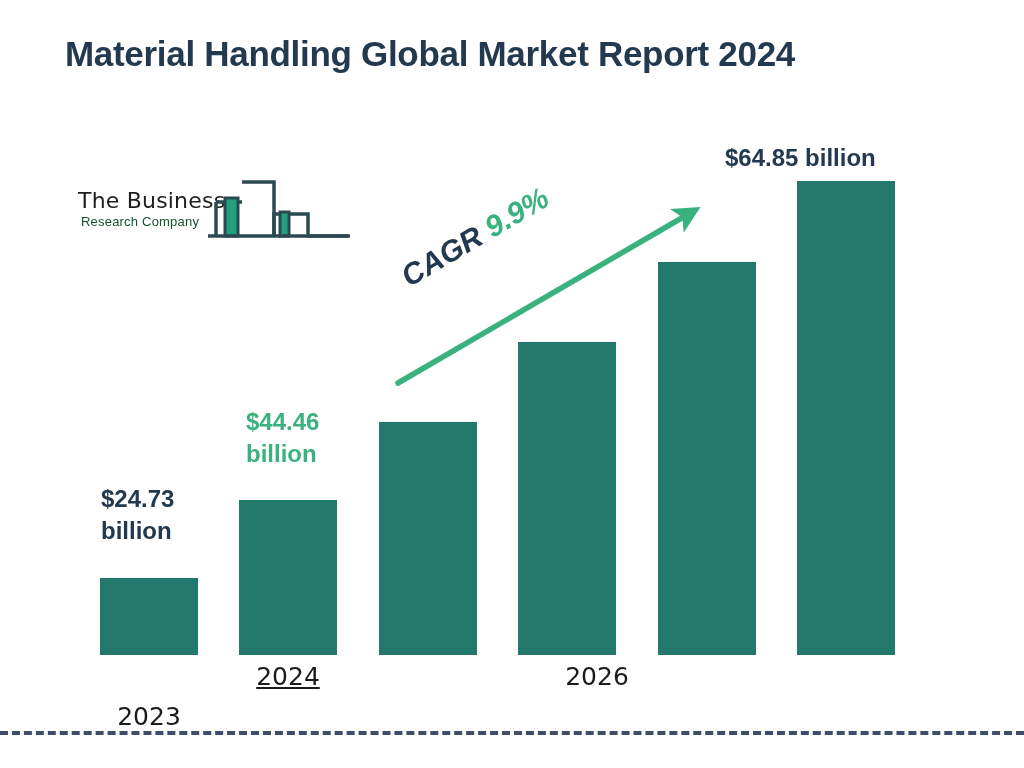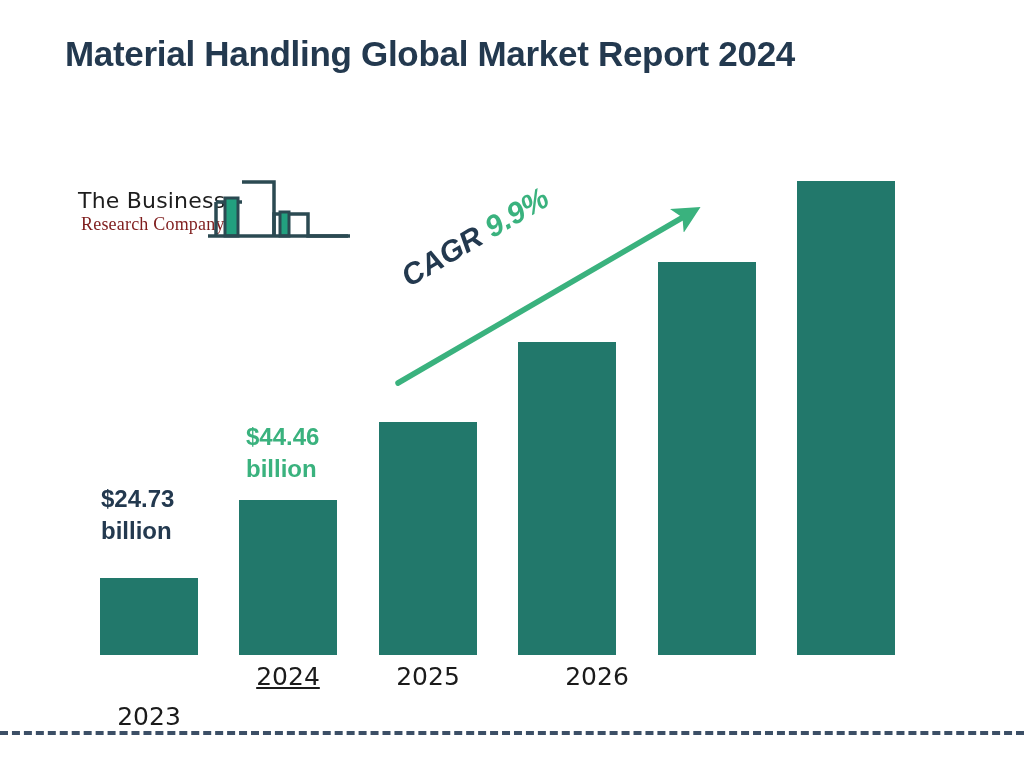--- a/index.html
+++ b/index.html
@@ -52,23 +52,23 @@
     font-size: 22px;
     color: #1d1d1d;
     font-family: "DejaVu Sans", sans-serif;
     white-space: nowrap;
     letter-spacing: 0.2px;
   }
   .logo-text-sub {
     position: absolute;
     left: 3px;
     top: 28px;
-    font-size: 18px;
-    color: #7f1d1d;
-    font-family: Liberation Serif, serif;
+    font-size: 13px;
+    color: #14532d;
+    font-family: Liberation Sans, sans-serif;
     white-space: nowrap;
     letter-spacing: 0.2px;
   }
   .logo-mark {
     position: absolute;
     left: 120px;
     top: -10px;
   }
 
   
@@ -171,33 +171,33 @@
 
     <div class="bar" style="left:100px; top:578px; width:98px; height:77px;"></div>
     <div class="bar" style="left:239px; top:500px; width:98px; height:155px;"></div>
     <div class="bar" style="left:379px; top:422px; width:98px; height:233px;"></div>
     <div class="bar" style="left:518px; top:342px; width:98px; height:313px;"></div>
     <div class="bar" style="left:658px; top:262px; width:98px; height:393px;"></div>
     <div class="bar" style="left:797px; top:181px; width:98px; height:474px;"></div>
 
     <div class="xtick" style="left:89px;margin-top:40px;">2023</div>
     <div class="xtick" style="left:228px;text-decoration:underline;">2024</div>
-    <div class="xtick" style="left:368px;">2025</div>
     <div class="xtick" style="left:537px;">2026</div>
 
     <div class="vlabel navy" style="left:101px; top:483px;">
       <div>$24.73</div>
       <div>billion</div>
     </div>
 
-    <div class="vlabel green" style="left:246px; top:406px;margin-top:15px;">
+    <div class="vlabel green" style="left:246px; top:406px;">
       <div>$44.46</div>
       <div>billion</div>
     </div>
 
+    <div class="vlabel navy one-line" style="left:725px; top:142px;">$64.85 billion</div>
 
     <div class="arrow-svg">
       <svg width="340" height="210" viewBox="0 0 340 210" xmlns="http://www.w3.org/2000/svg">
         <defs>
           <marker id="arrowhead" markerWidth="5" markerHeight="5" refX="3.2" refY="2.5" orient="auto">
             <path d="M0,0 L5,2.5 L0,5 L1.2,2.5 Z" fill="#3ab27e"></path>
           </marker>
         </defs>
         <line x1="18" y1="193" x2="312" y2="22" stroke="#3ab27e" stroke-width="5.5" stroke-linecap="round" marker-end="url(#arrowhead)"></line>
       </svg>

